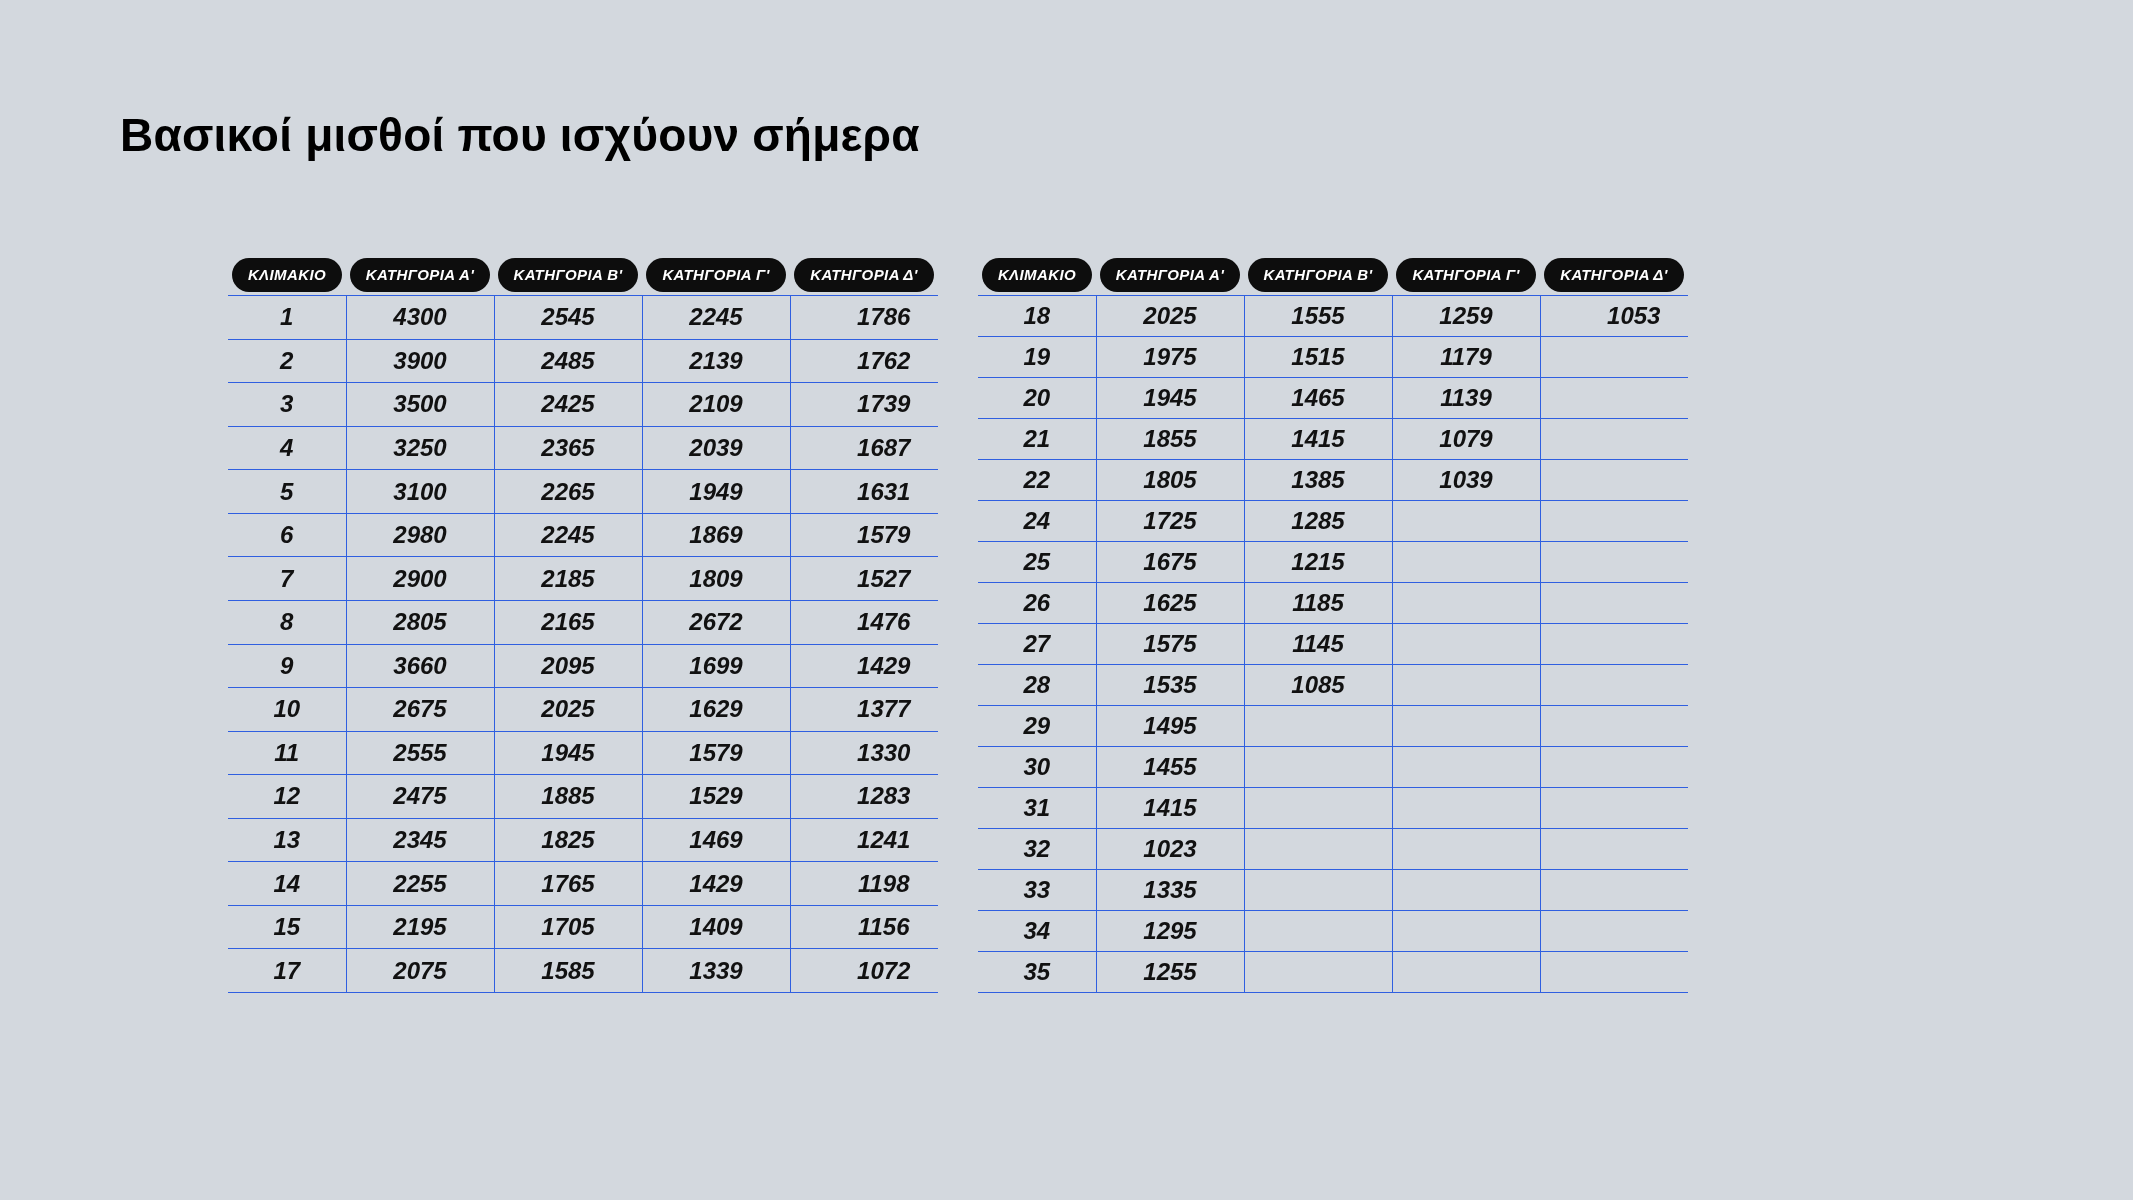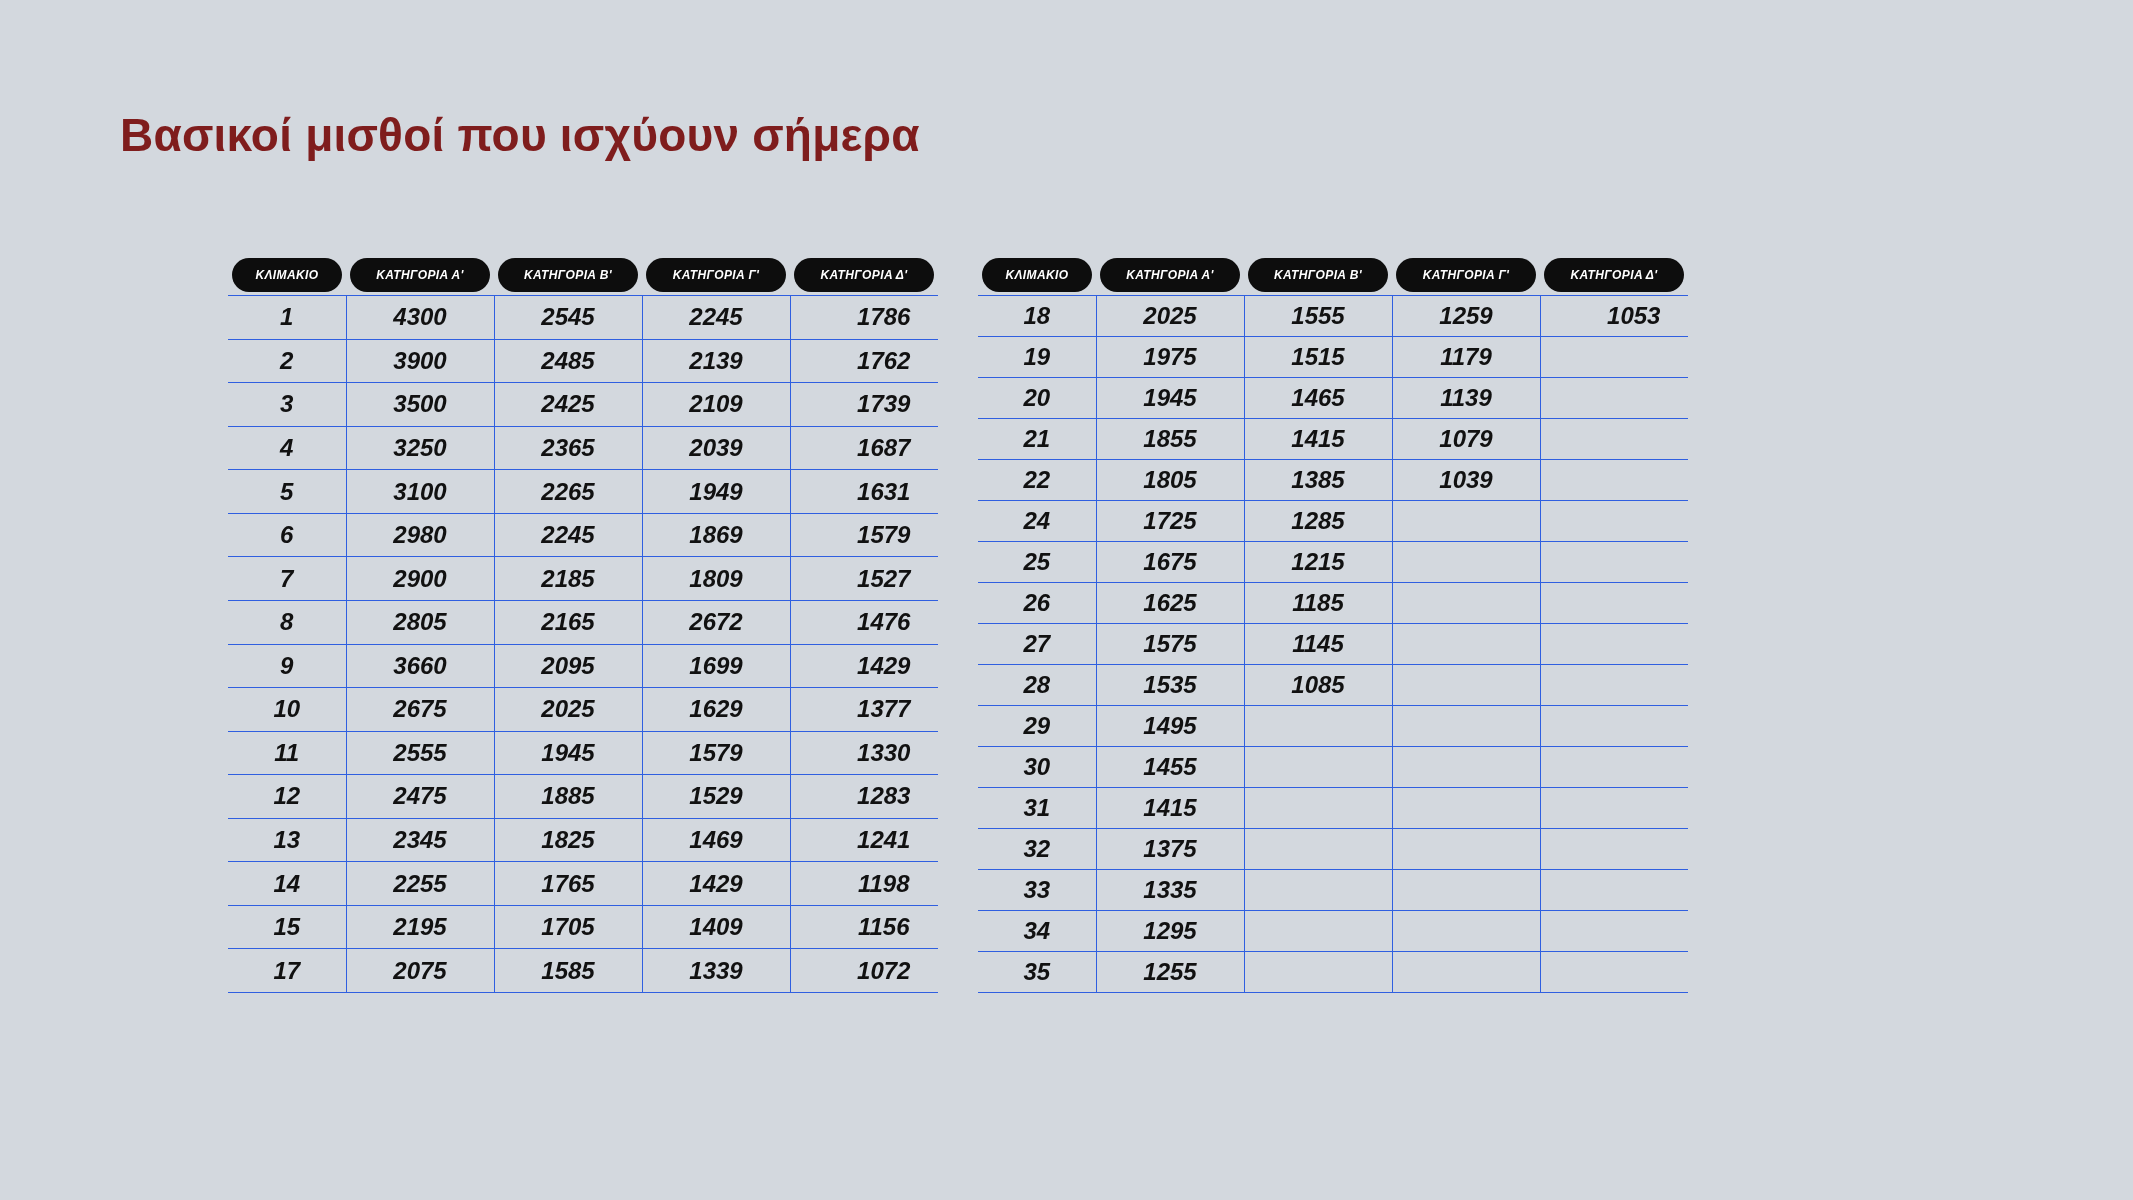--- a/index.html
+++ b/index.html
@@ -17,21 +17,21 @@
   .page {
     position: absolute;
     inset: 0;
   }
   .title {
     position: absolute;
     left: 120px;
     top: 108px;
     font-size: 46px;
     font-weight: 700;
-    color: #7f1d1d;
+    color: #000000;
     letter-spacing: 0.2px;
     white-space: nowrap;
   }
   .tables {
     position: absolute;
     left: 228px;
     top: 255px;
     display: flex;
     gap: 40px;
   }
@@ -44,21 +44,21 @@
   thead th {
     padding: 0;
     height: 40px;
     vertical-align: middle;
   }
   .pill {
     display: block;
     background: #0d0d0d;
     color: #ffffff;
     border-radius: 22px;
-    font-size: 12px;
+    font-size: 15px;
     font-weight: 700;
     font-style: italic;
     letter-spacing: 0.4px;
     text-align: center;
     line-height: 34px;
     height: 34px;
     margin: 0 4px;
     white-space: nowrap;
   }
   tbody td {
@@ -336,21 +336,21 @@
           </tr>
           <tr>
             <td>31</td>
             <td>1415</td>
             <td class="empty"></td>
             <td class="empty"></td>
             <td class="last-col empty"></td>
           </tr>
           <tr>
             <td>32</td>
-            <td>1375</td>
+            <td>1023</td>
             <td class="empty"></td>
             <td class="empty"></td>
             <td class="last-col empty"></td>
           </tr>
           <tr>
             <td>33</td>
             <td>1335</td>
             <td class="empty"></td>
             <td class="empty"></td>
             <td class="last-col empty"></td>

